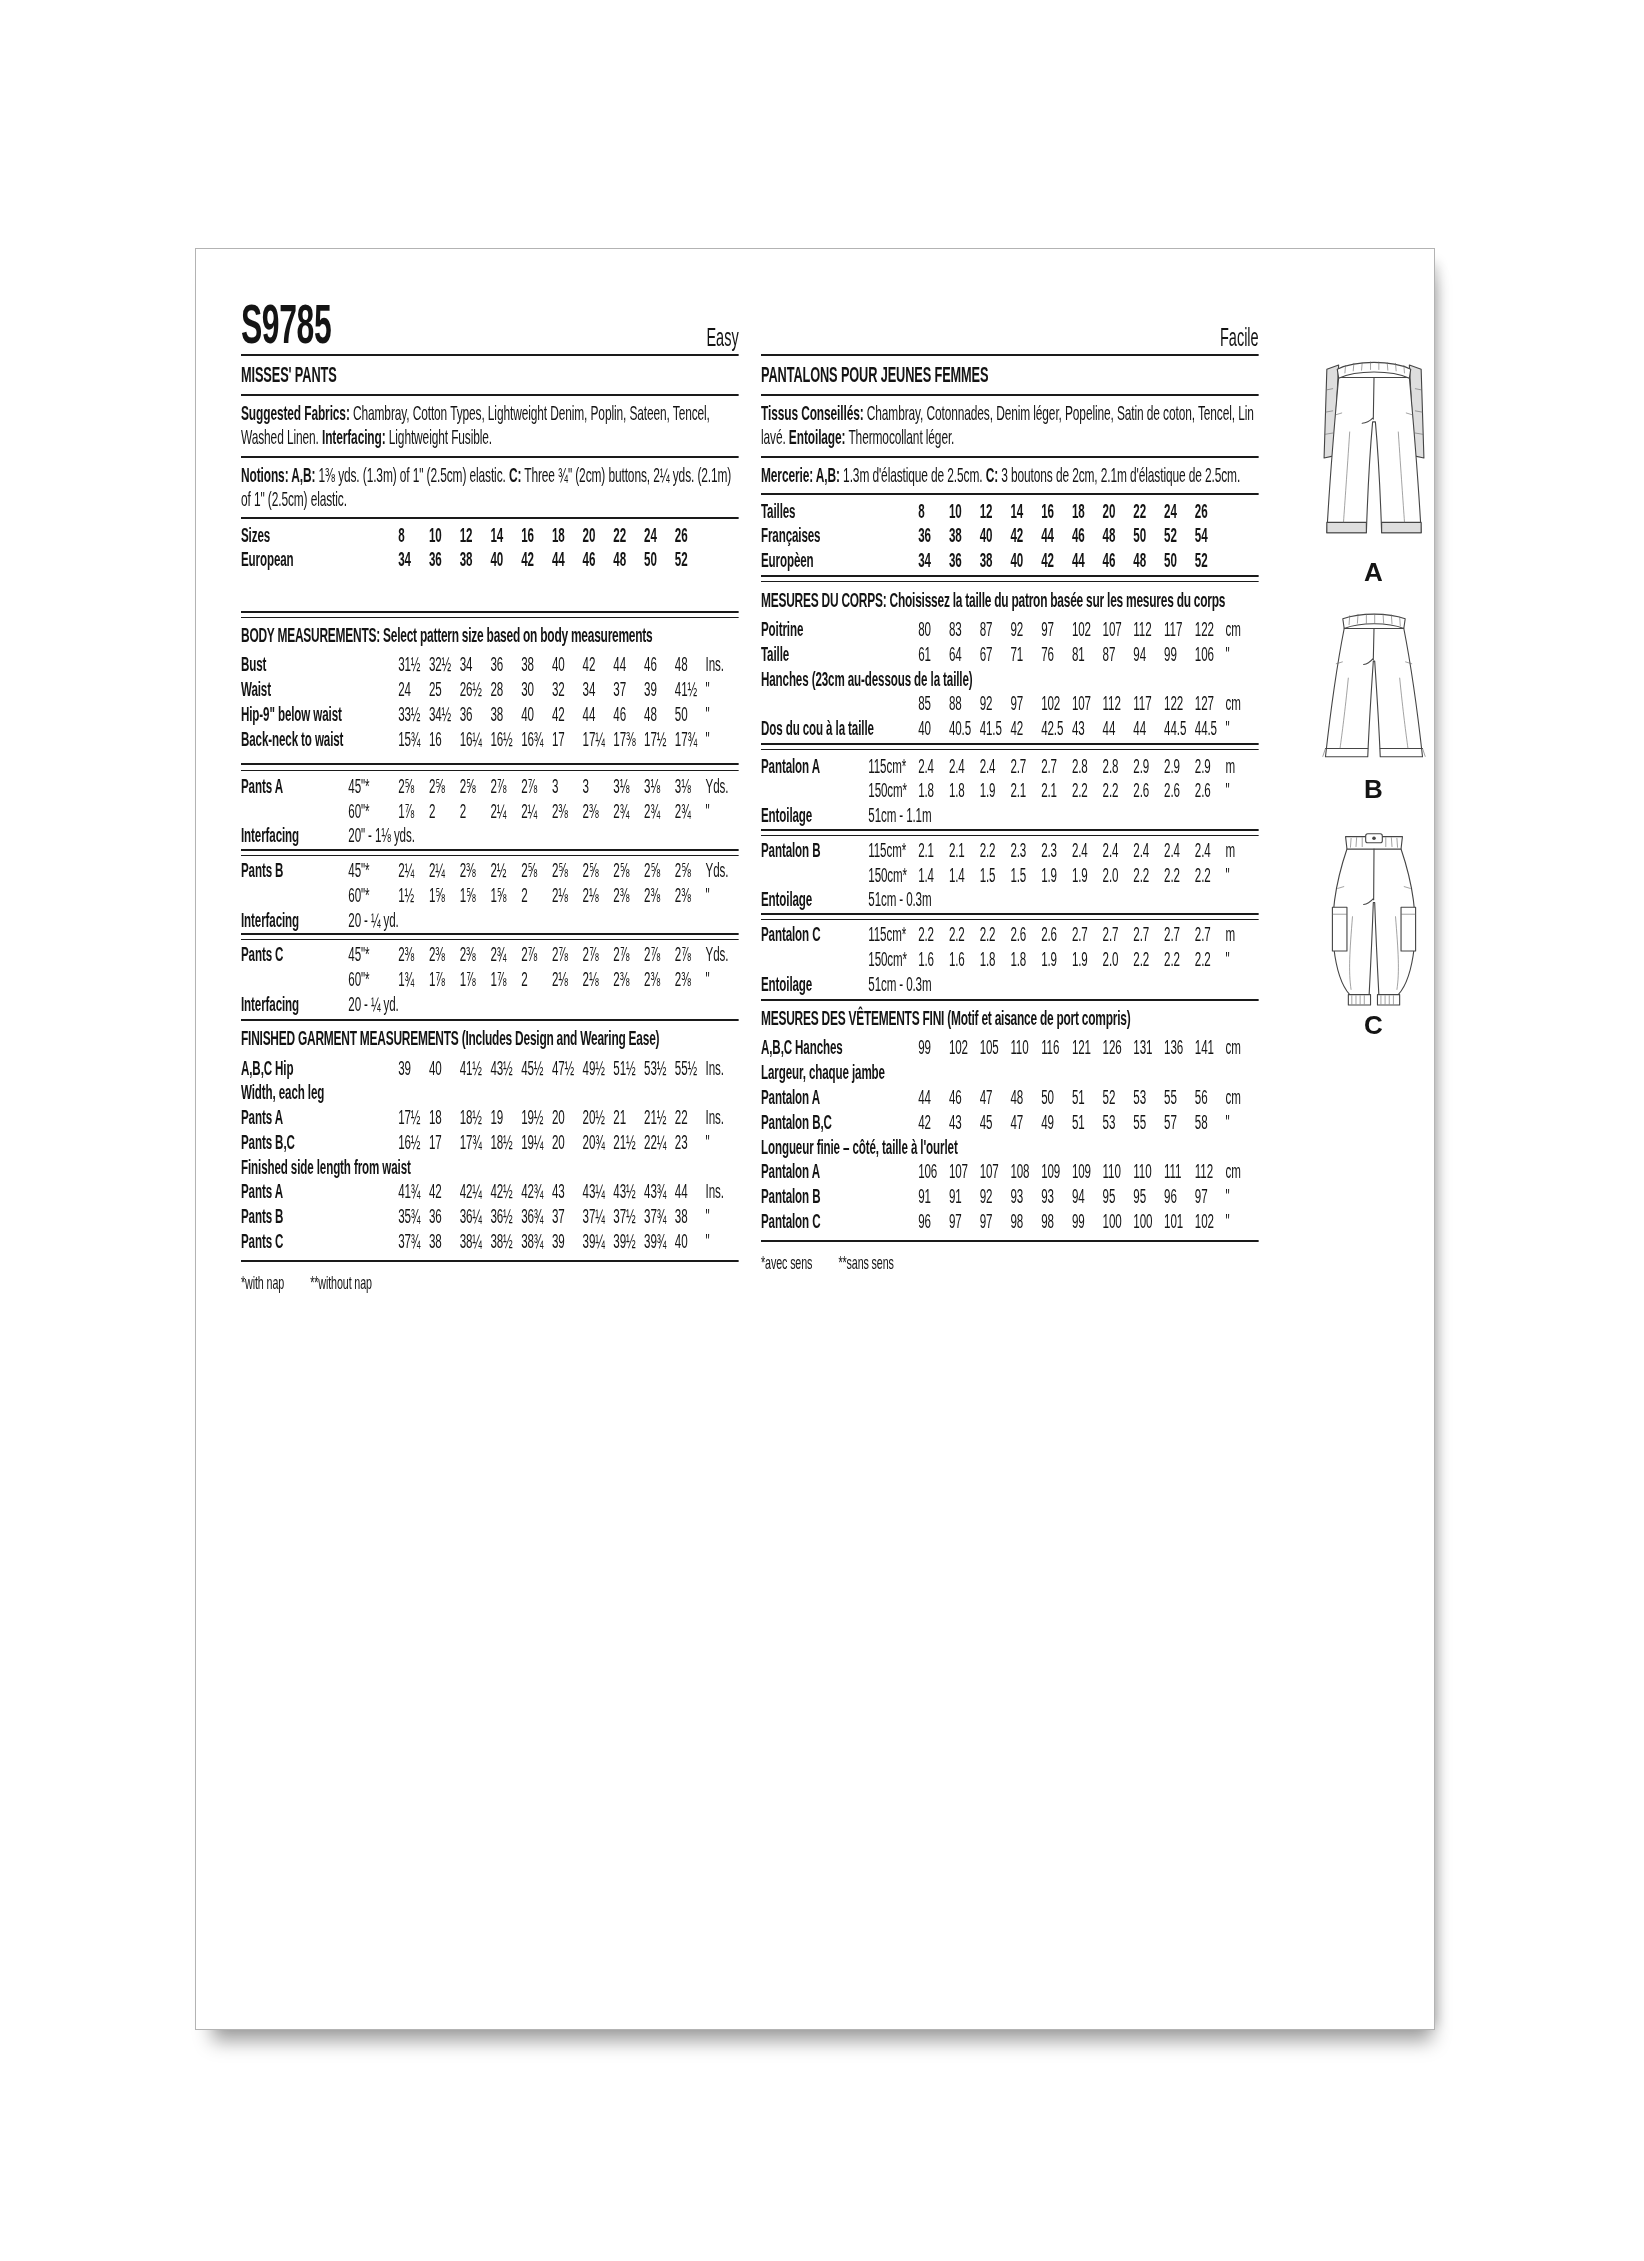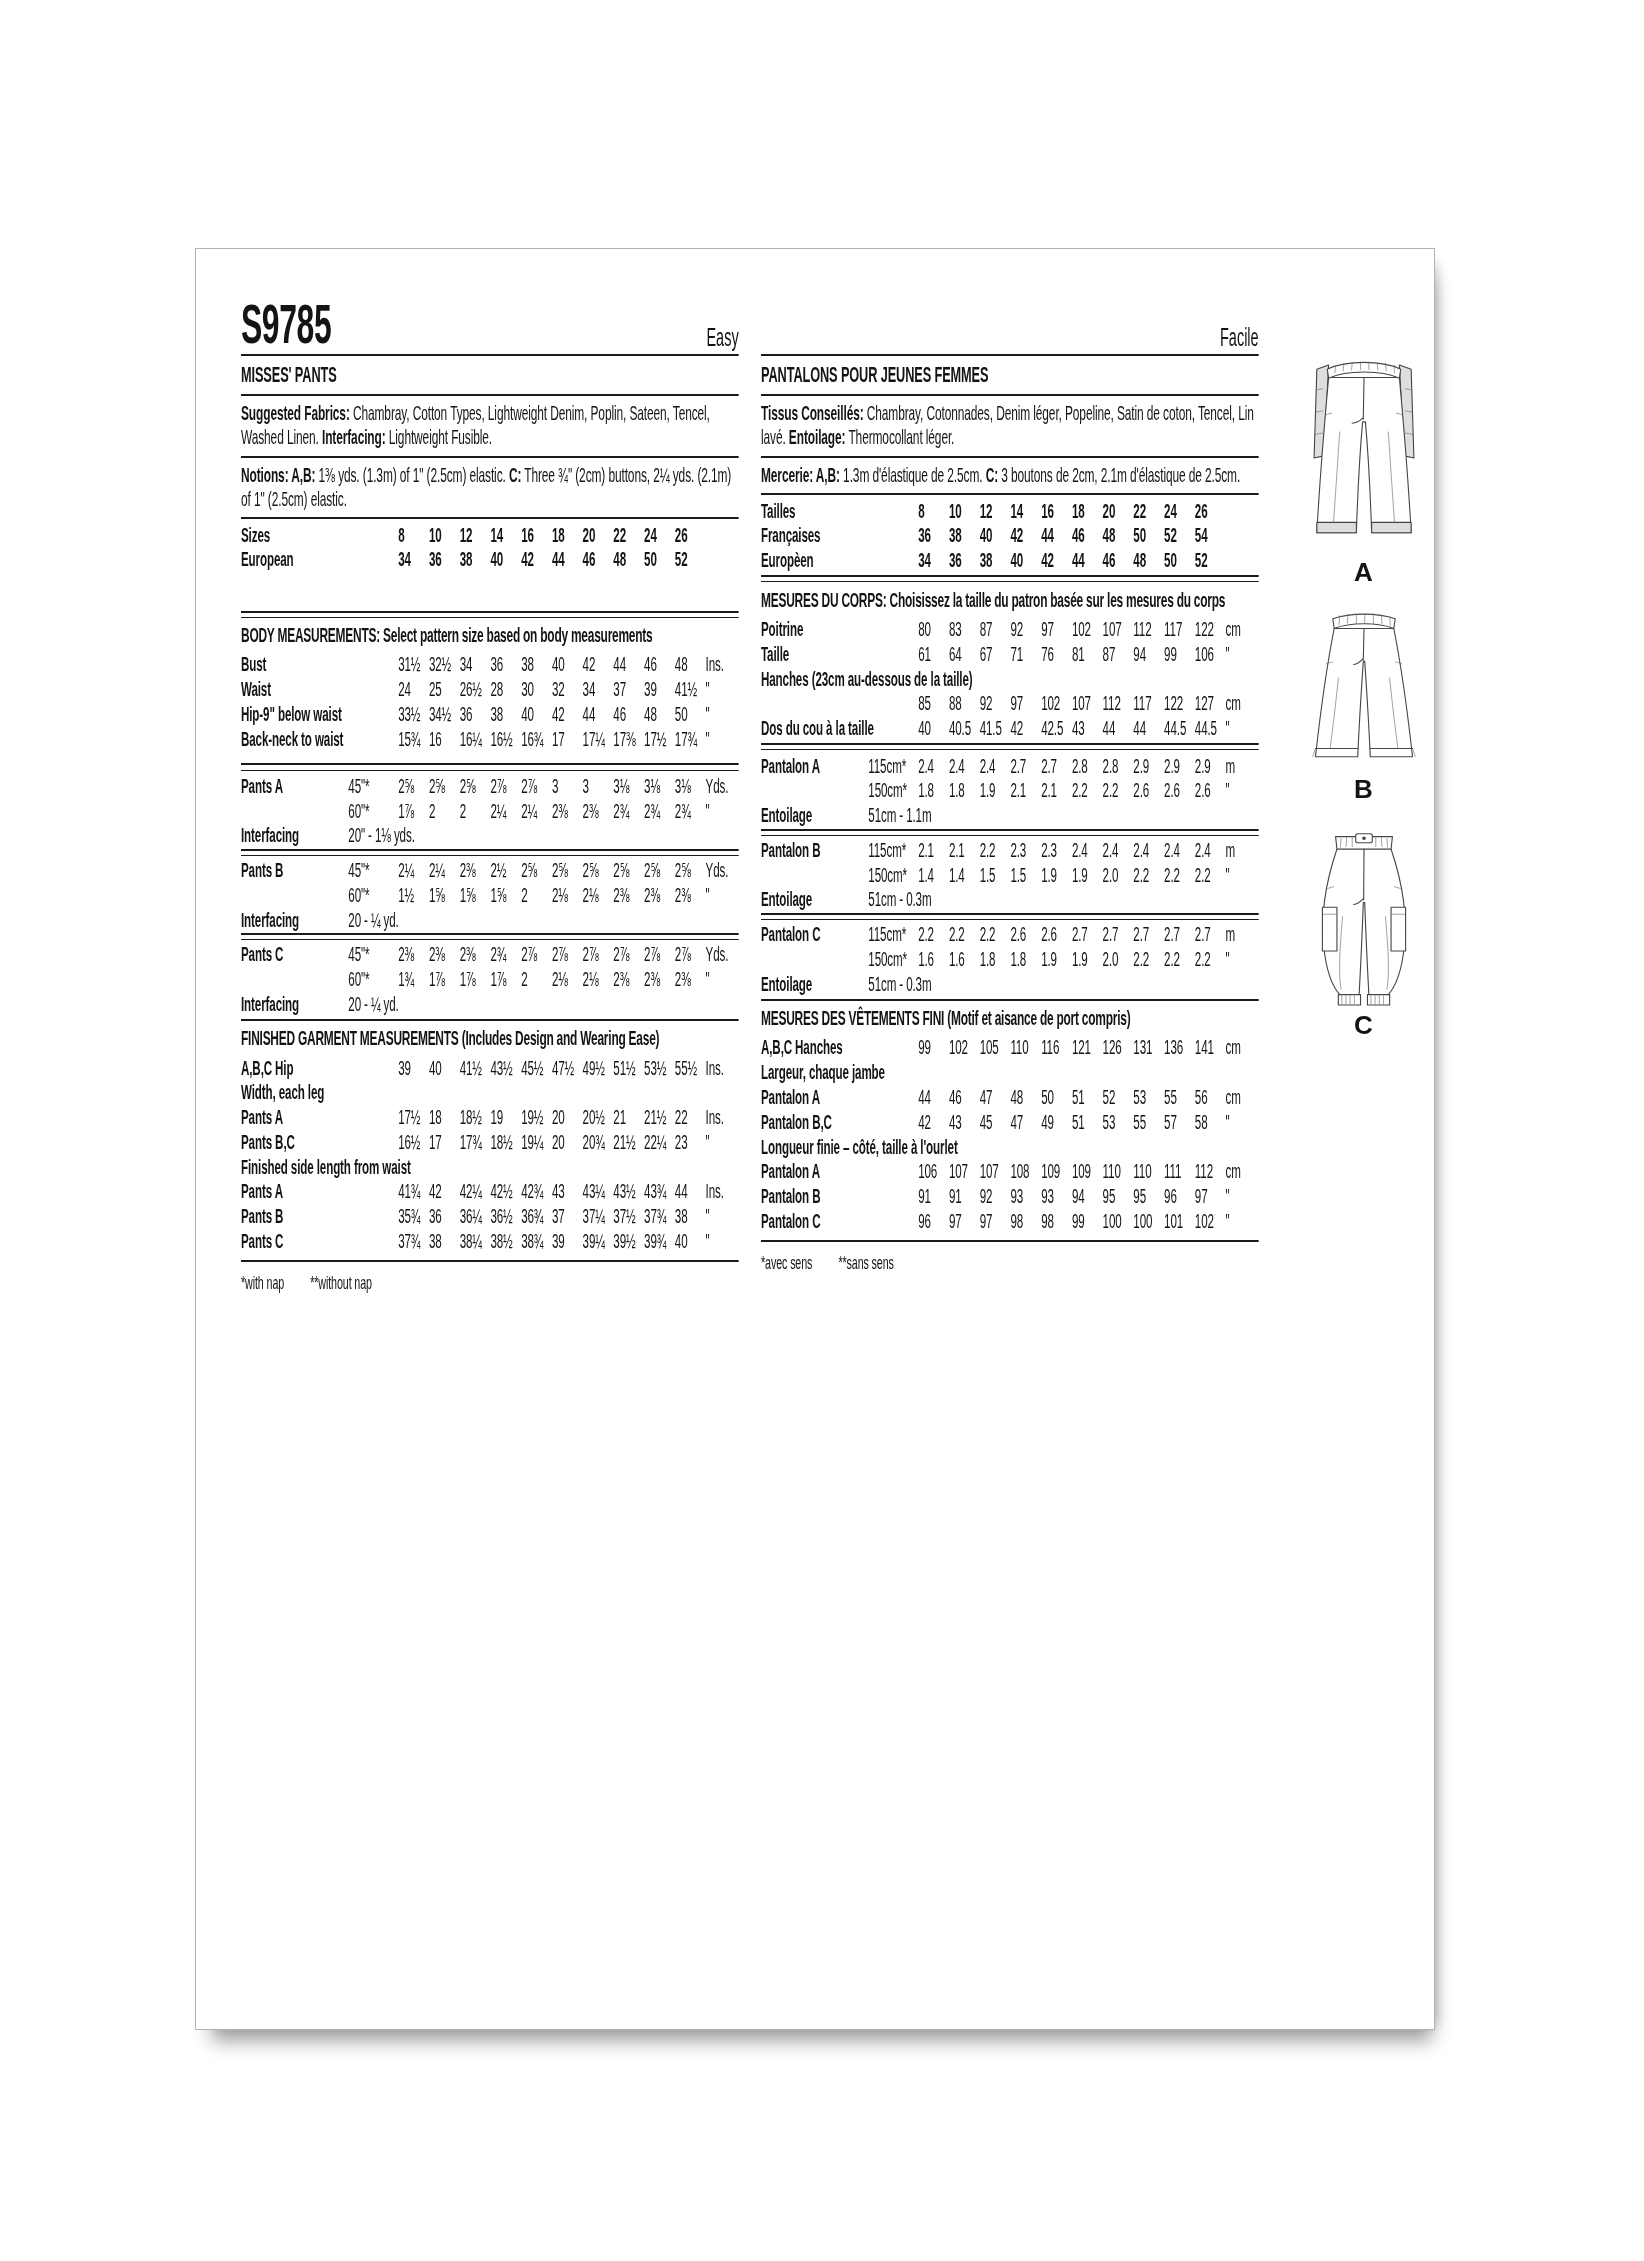--- a/index.html
+++ b/index.html
@@ -4,21 +4,21 @@
 <style>
   html,body{margin:0;padding:0;}
   body{width:1645px;height:2261px;background:#ffffff;position:relative;
        font-family:"Liberation Sans","DejaVu Sans",sans-serif;color:#141414;}
   .page{position:absolute;left:195px;top:248px;width:1238px;height:1780px;background:#fff;
         border:0.7px solid #b3b3b3;
         box-shadow:6.9px 20.6px 18px -9.6px rgba(0,0,0,.38), 12.3px 4.1px 11px -9.6px rgba(0,0,0,.18);}
   .content{display:flex;align-items:flex-start;padding:41px 16px 0 45px;}
   .col{width:497px;flex:none;overflow:visible;}
   .col.en{margin-right:23px;}
-  .col.fr{margin-right:25px;}
+  .col.fr{margin-right:35px;}
   .col-inner{width:858px;transform:scaleX(0.58);transform-origin:0 0;}
   .col-header{display:flex;justify-content:space-between;align-items:flex-end;height:60px;padding-bottom:2.7px;}
   .col-header.fr-h{justify-content:flex-end;}
   .sku{font-size:55px;font-weight:bold;letter-spacing:-0.7px;line-height:.92;}
   .diff{font-size:25px;line-height:1;}
   .rl{border-top:2.1px solid #1a1a1a;margin:1.4px 0;}
   .rld{height:4.1px;border-top:2.1px solid #1a1a1a;border-bottom:1.4px solid #1a1a1a;margin:1.4px 0;}
   .mt{margin-top:5.5px;}
   .title{font-size:22px;font-weight:bold;padding:4.8px 0 4.1px;letter-spacing:-0.2px;}
   .para{margin:0;padding:4.1px 0 4.8px;font-size:20.6px;line-height:1.17;letter-spacing:-0.2px;}

